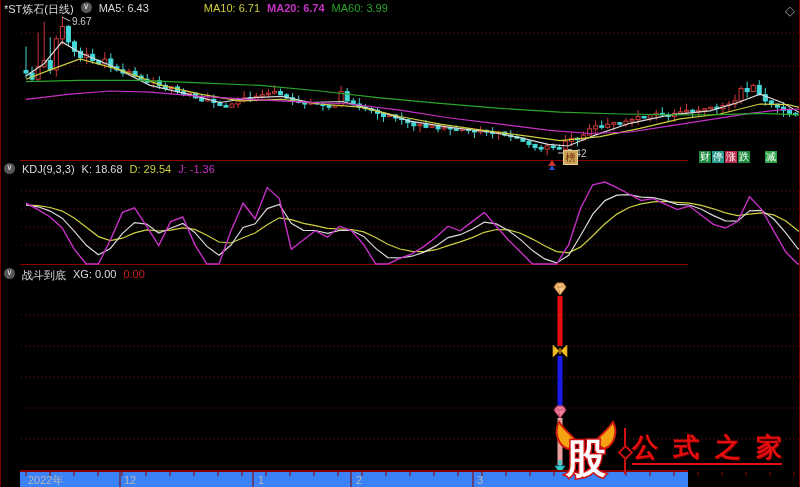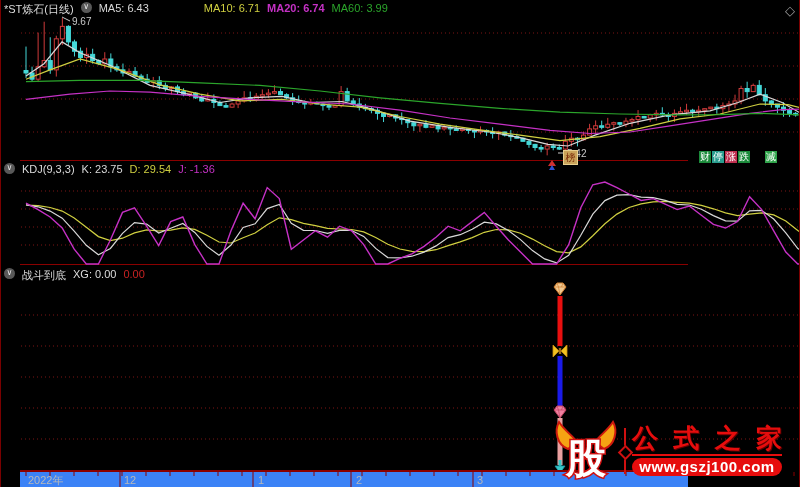--- a/index.html
+++ b/index.html
@@ -413,21 +413,21 @@
     <span class="collapse">∨</span>
     <span class="ma0">MA5: 6.43</span>
     <span class="ma1">MA10: 6.71</span>
     <span class="ma2">MA20: 6.74</span>
     <span class="ma3">MA60: 3.99</span>
   </div>
 
   <div id="hdr-kdj" class="hdr">
     <span class="collapse">∨</span>
     <span>KDJ(9,3,3)</span>
-    <span class="kdj-k">K: 23.75</span>
+    <span class="kdj-k">K: 18.68</span>
     <span class="kdj-d">D: 29.54</span>
     <span class="kdj-j">J: -1.36</span>
   </div>
 
   <div id="hdr-sig" class="hdr">
     <span class="collapse">∨</span>
     <span>战斗到底</span>
     <span>XG: 0.00</span>
     <span class="xg-red">0.00</span>
   </div>
@@ -460,16 +460,15 @@
         <span class="dia"></span>
       </div>
     <div id="logo-right">
       <div id="logo-name">
           <span>公</span>
           <span>式</span>
           <span>之</span>
           <span>家</span>
         </div>
       <div id="logo-underline"></div>
-      <div id="logo-pill">www.gszj100.com</div>
     </div>
   </div>
 </div>
 
 </body></html>

